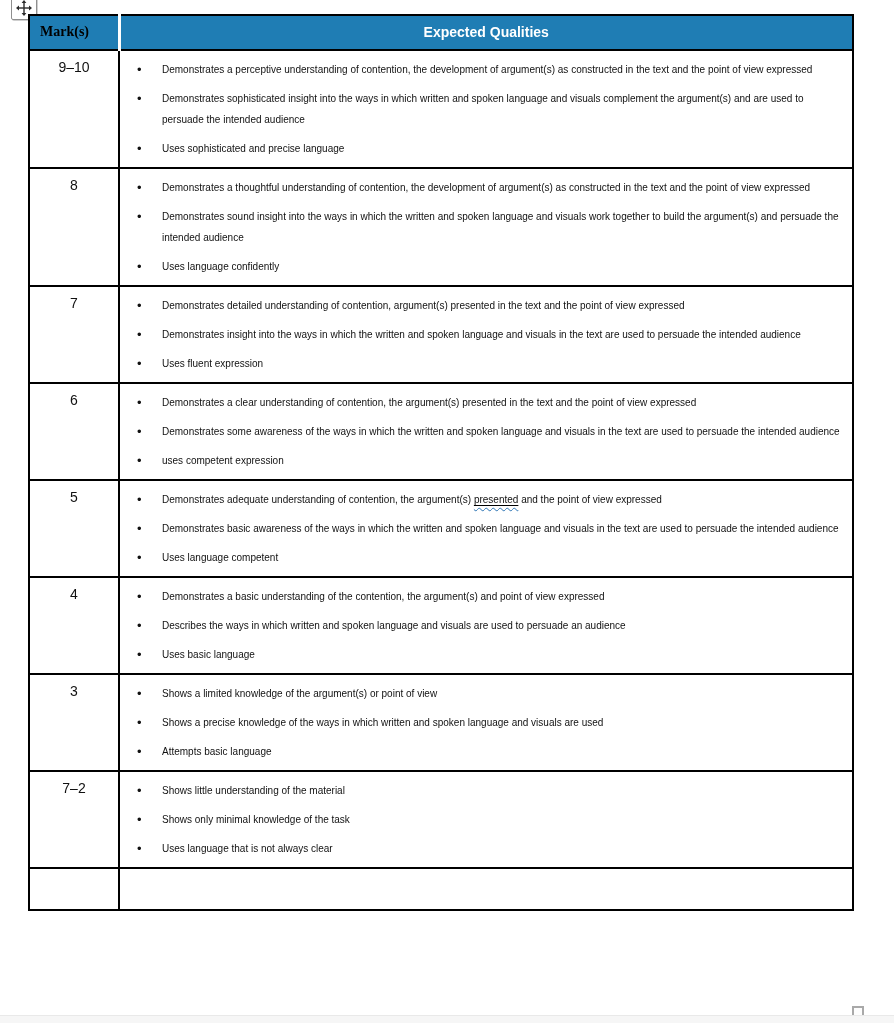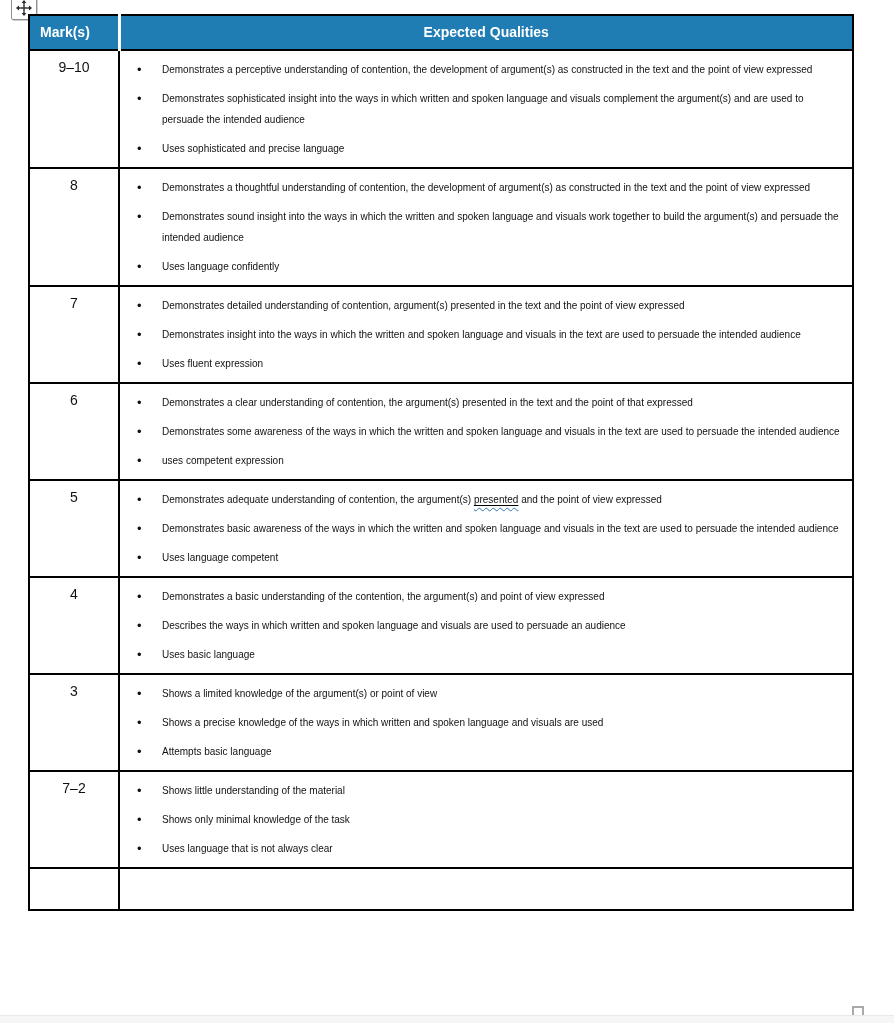--- a/index.html
+++ b/index.html
@@ -90,21 +90,21 @@
     </span>
   </div>
 
   <table class="rubric">
     <colgroup>
         <col class="c-mark">
         <col class="c-qual">
       </colgroup>
     <thead>
       <tr>
-        <th class="th-mark" style="background: rgb(31, 125, 180); color: #ffffff;">Mark(s)</th>
+        <th class="th-mark" style="background: rgb(31, 125, 180); color: #000000; font-family: Liberation Serif, serif;">Mark(s)</th>
         <th class="th-qual" style="background: rgb(31, 125, 180); color: rgb(255, 255, 255);">Expected Qualities</th>
       </tr>
     </thead>
     <tbody>
     <tr>
       <td class="mark-cell"><span>9–10</span></td>
       <td class="qual-cell">
             <div class="bullet-item">
               <span class="bullet">•</span>
               <span class="bullet-text">Demonstrates a perceptive understanding of contention, the development of argument(s) as constructed in the text and the point of view expressed</span>
@@ -154,21 +154,21 @@
               <span class="bullet-text">Uses fluent expression</span>
             </div>
           </td>
     </tr>
 
     <tr>
       <td class="mark-cell"><span>6</span></td>
       <td class="qual-cell">
             <div class="bullet-item">
               <span class="bullet">•</span>
-              <span class="bullet-text">Demonstrates a clear understanding of contention, the argument(s) presented in the text and the point of that expressed</span>
+              <span class="bullet-text">Demonstrates a clear understanding of contention, the argument(s) presented in the text and the point of view expressed</span>
             </div>
             <div class="bullet-item">
               <span class="bullet">•</span>
               <span class="bullet-text">Demonstrates some awareness of the ways in which the written and spoken language and visuals in the text are used to persuade the intended audience</span>
             </div>
             <div class="bullet-item">
               <span class="bullet">•</span>
               <span class="bullet-text">uses competent expression</span>
             </div>
           </td>

